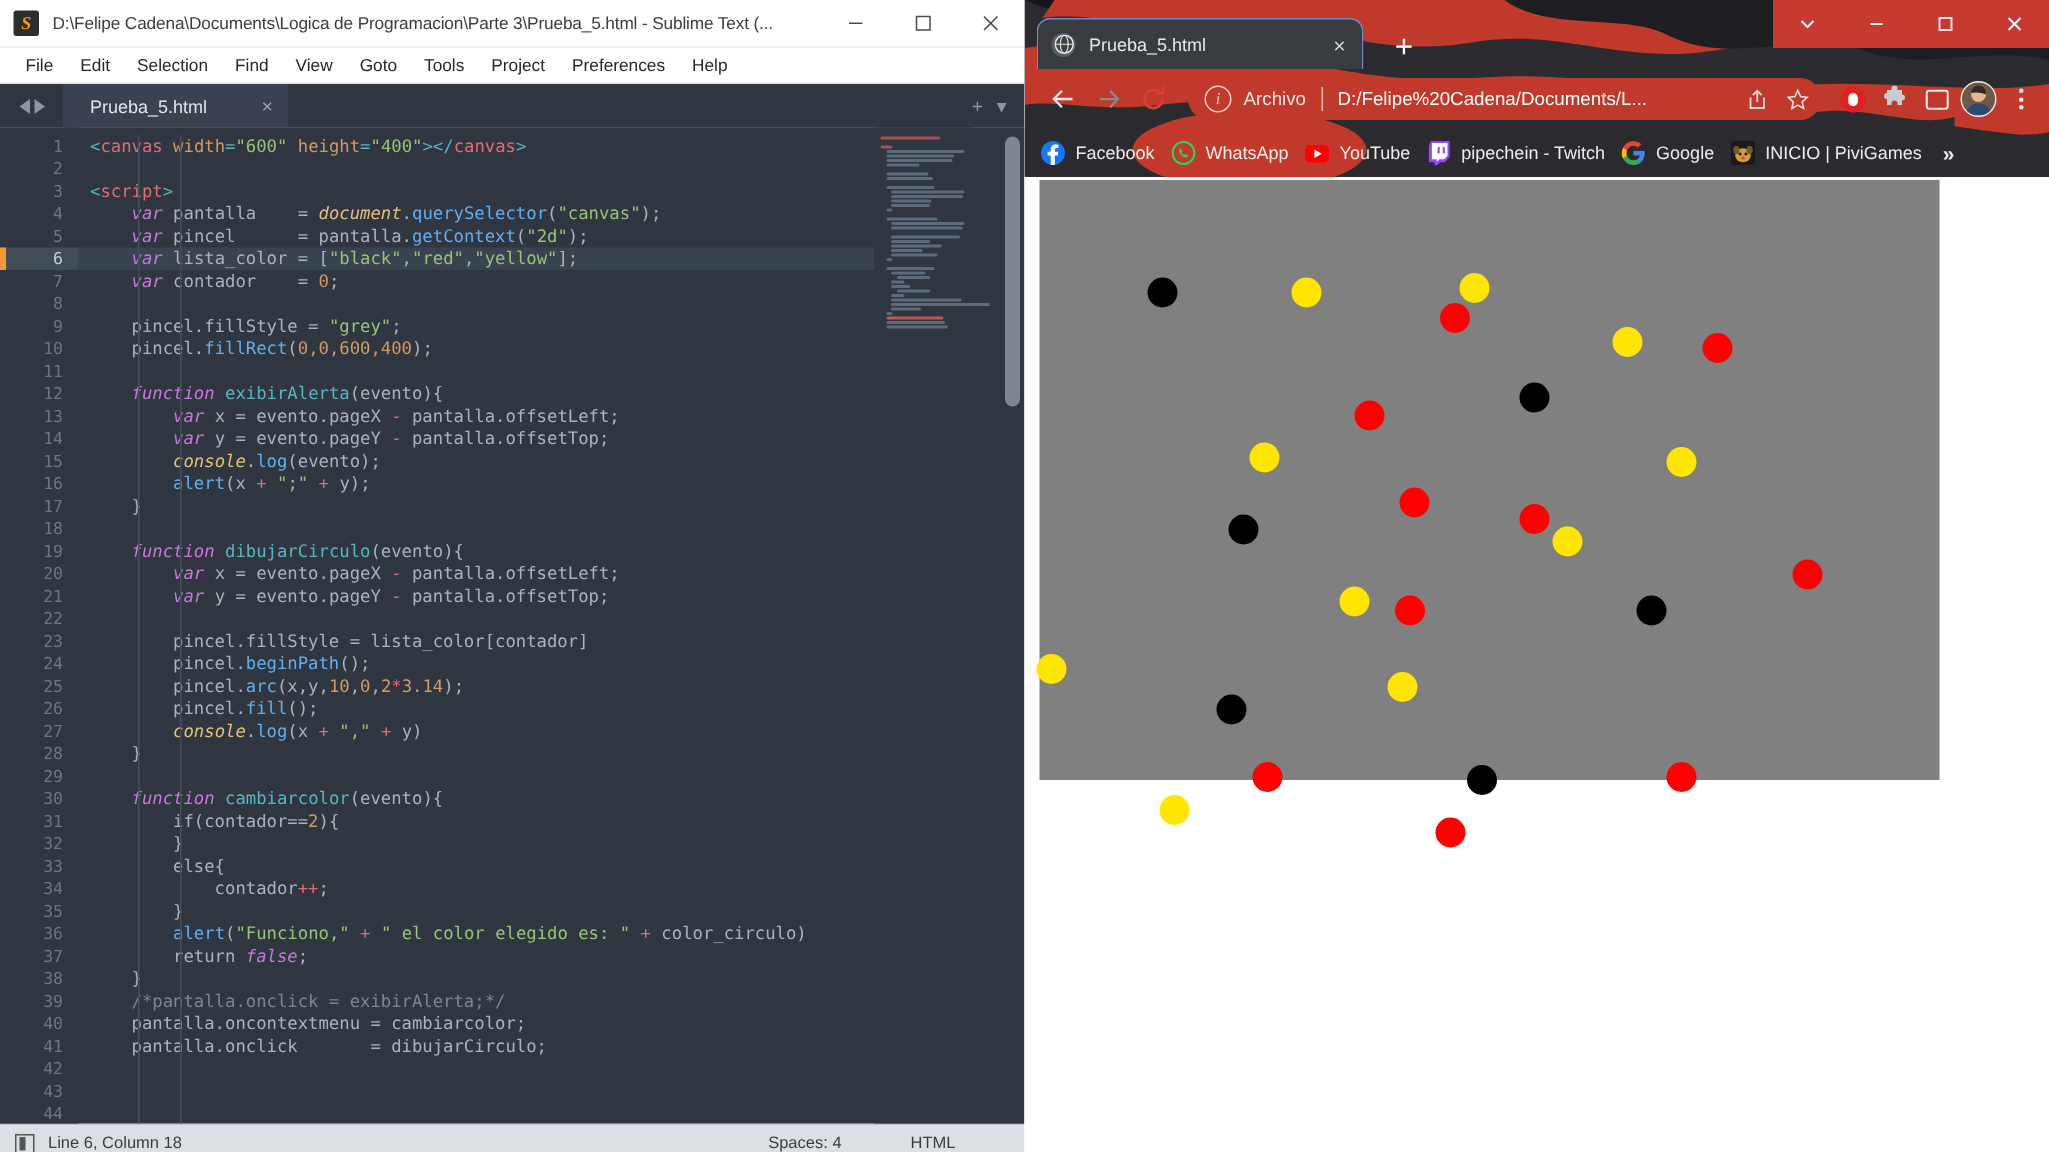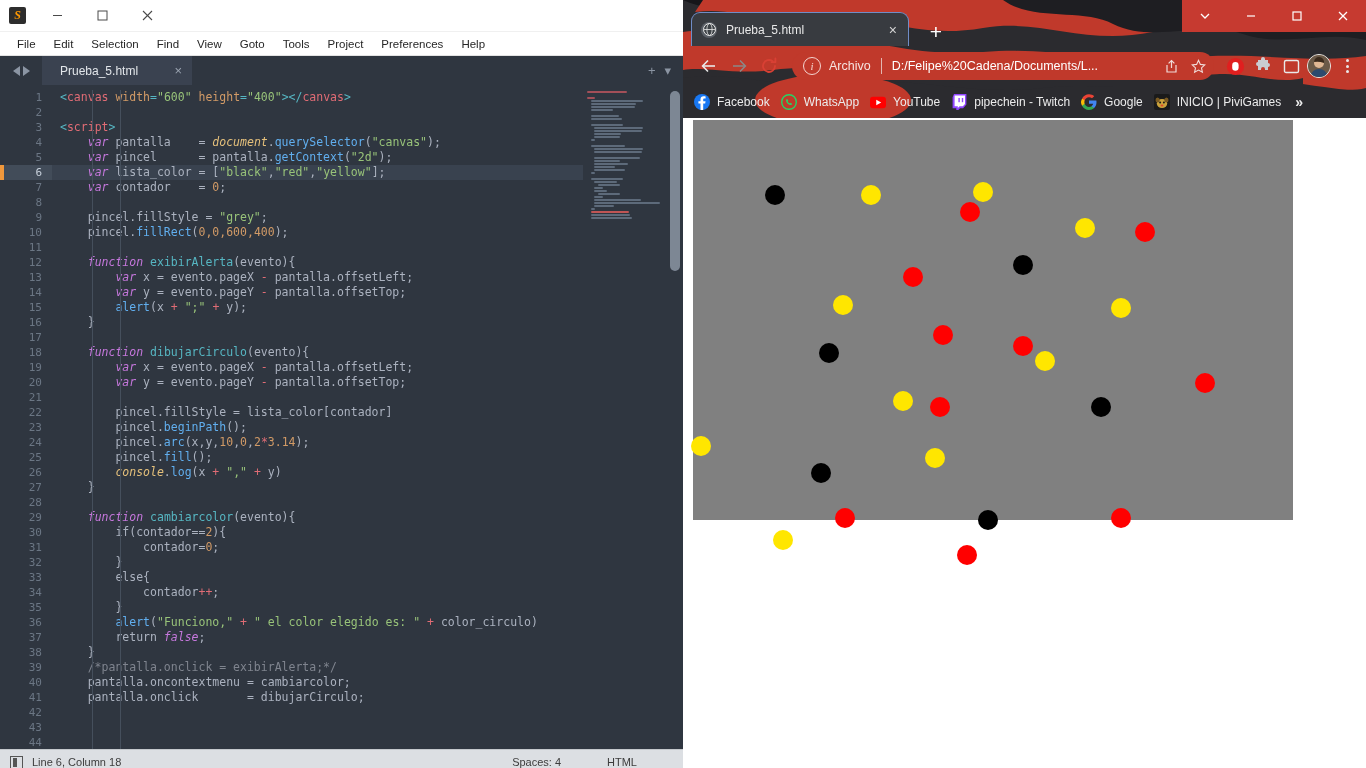--- a/index.html
+++ b/index.html
@@ -243,20 +243,21 @@
 </style>
 </head>
 <body>
 
 <div id="root">
 
   <div class="sublime">
 
     <div class="st-titlebar">
       <div class="st-appicon">S</div>
+      <div class="st-title">D:\Felipe Cadena\Documents\Logica de Programacion\Parte 3\Prueba_5.html - Sublime Text (...</div>
       <div class="st-wbtns">
         <div class="st-wbtn">
           <svg width="11" height="11" viewBox="0 0 11 11">
               <line x1="1" y1="5.5" x2="10" y2="5.5" stroke="#4a4a4a" stroke-width="1"></line>
             </svg>
         </div>
         <div class="st-wbtn">
           <svg width="11" height="11" viewBox="0 0 11 11">
               <rect x="1" y="1" width="9" height="9" fill="none" stroke="#4a4a4a" stroke-width="1"></rect>
             </svg>
@@ -355,37 +356,37 @@
           <div class="cl"><span class="k-plain">    </span><span class="k-kw">var</span><span class="k-plain"> pincel      = pantalla.</span><span class="k-fn">getContext</span><span class="k-plain">(</span><span class="k-str">"2d"</span><span class="k-plain">);</span></div>
           <div class="cl active"><span class="k-plain">    </span><span class="k-kw">var</span><span class="k-plain"> lista_color = [</span><span class="k-str">"black"</span><span class="k-plain">,</span><span class="k-str">"red"</span><span class="k-plain">,</span><span class="k-str">"yellow"</span><span class="k-plain">];</span></div>
           <div class="cl"><span class="k-plain">    </span><span class="k-kw">var</span><span class="k-plain"> contador    = </span><span class="k-num">0</span><span class="k-plain">;</span></div>
           <div class="cl">&nbsp;</div>
           <div class="cl"><span class="k-plain">    pincel.fillStyle = </span><span class="k-str">"grey"</span><span class="k-plain">;</span></div>
           <div class="cl"><span class="k-plain">    pincel.</span><span class="k-fn">fillRect</span><span class="k-plain">(</span><span class="k-num">0,0,600,400</span><span class="k-plain">);</span></div>
           <div class="cl">&nbsp;</div>
           <div class="cl"><span class="k-plain">    </span><span class="k-kw">function</span><span class="k-plain"> </span><span class="k-fname">exibirAlerta</span><span class="k-plain">(evento){</span></div>
           <div class="cl"><span class="k-plain">        </span><span class="k-kw">var</span><span class="k-plain"> x = evento.pageX </span><span class="k-op">-</span><span class="k-plain"> pantalla.offsetLeft;</span></div>
           <div class="cl"><span class="k-plain">        </span><span class="k-kw">var</span><span class="k-plain"> y = evento.pageY </span><span class="k-op">-</span><span class="k-plain"> pantalla.offsetTop;</span></div>
+          <div class="cl"><span class="k-plain">        </span><span class="k-obj">console</span><span class="k-plain">.</span><span class="k-fn">log</span><span class="k-plain">(evento);</span></div>
           <div class="cl"><span class="k-plain">        </span><span class="k-fn">alert</span><span class="k-plain">(x </span><span class="k-op">+</span><span class="k-plain"> </span><span class="k-str">";"</span><span class="k-plain"> </span><span class="k-op">+</span><span class="k-plain"> y);</span></div>
           <div class="cl"><span class="k-plain">    }</span></div>
           <div class="cl">&nbsp;</div>
           <div class="cl"><span class="k-plain">    </span><span class="k-kw">function</span><span class="k-plain"> </span><span class="k-fname">dibujarCirculo</span><span class="k-plain">(evento){</span></div>
           <div class="cl"><span class="k-plain">        </span><span class="k-kw">var</span><span class="k-plain"> x = evento.pageX </span><span class="k-op">-</span><span class="k-plain"> pantalla.offsetLeft;</span></div>
           <div class="cl"><span class="k-plain">        </span><span class="k-kw">var</span><span class="k-plain"> y = evento.pageY </span><span class="k-op">-</span><span class="k-plain"> pantalla.offsetTop;</span></div>
           <div class="cl">&nbsp;</div>
           <div class="cl"><span class="k-plain">        pincel.fillStyle = lista_color[contador]</span></div>
           <div class="cl"><span class="k-plain">        pincel.</span><span class="k-fn">beginPath</span><span class="k-plain">();</span></div>
           <div class="cl"><span class="k-plain">        pincel.</span><span class="k-fn">arc</span><span class="k-plain">(x,y,</span><span class="k-num">10</span><span class="k-plain">,</span><span class="k-num">0</span><span class="k-plain">,</span><span class="k-num">2</span><span class="k-op">*</span><span class="k-num">3.14</span><span class="k-plain">);</span></div>
           <div class="cl"><span class="k-plain">        pincel.</span><span class="k-fn">fill</span><span class="k-plain">();</span></div>
           <div class="cl"><span class="k-plain">        </span><span class="k-obj">console</span><span class="k-plain">.</span><span class="k-fn">log</span><span class="k-plain">(x </span><span class="k-op">+</span><span class="k-plain"> </span><span class="k-str">","</span><span class="k-plain"> </span><span class="k-op">+</span><span class="k-plain"> y)</span></div>
           <div class="cl"><span class="k-plain">    }</span></div>
           <div class="cl">&nbsp;</div>
           <div class="cl"><span class="k-plain">    </span><span class="k-kw">function</span><span class="k-plain"> </span><span class="k-fname">cambiarcolor</span><span class="k-plain">(evento){</span></div>
           <div class="cl"><span class="k-plain">        if(contador==</span><span class="k-num">2</span><span class="k-plain">){</span></div>
-          <div class="cl"><span class="k-plain">            contador=</span><span class="k-num">0</span><span class="k-plain">;</span></div>
           <div class="cl"><span class="k-plain">        }</span></div>
           <div class="cl"><span class="k-plain">        else{</span></div>
           <div class="cl"><span class="k-plain">            contador</span><span class="k-op">++</span><span class="k-plain">;</span></div>
           <div class="cl"><span class="k-plain">        }</span></div>
           <div class="cl"><span class="k-plain">        </span><span class="k-fn">alert</span><span class="k-plain">(</span><span class="k-str">"Funciono,"</span><span class="k-plain"> </span><span class="k-op">+</span><span class="k-plain"> </span><span class="k-str">" el color elegido es: "</span><span class="k-plain"> </span><span class="k-op">+</span><span class="k-plain"> color_circulo)</span></div>
           <div class="cl"><span class="k-plain">        return </span><span class="k-kw">false</span><span class="k-plain">;</span></div>
           <div class="cl"><span class="k-plain">    }</span></div>
           <div class="cl"><span class="k-cmt">    /*pantalla.onclick = exibirAlerta;*/</span></div>
           <div class="cl"><span class="k-plain">    pantalla.oncontextmenu = cambiarcolor;</span></div>
           <div class="cl"><span class="k-plain">    pantalla.onclick       = dibujarCirculo;</span></div>

